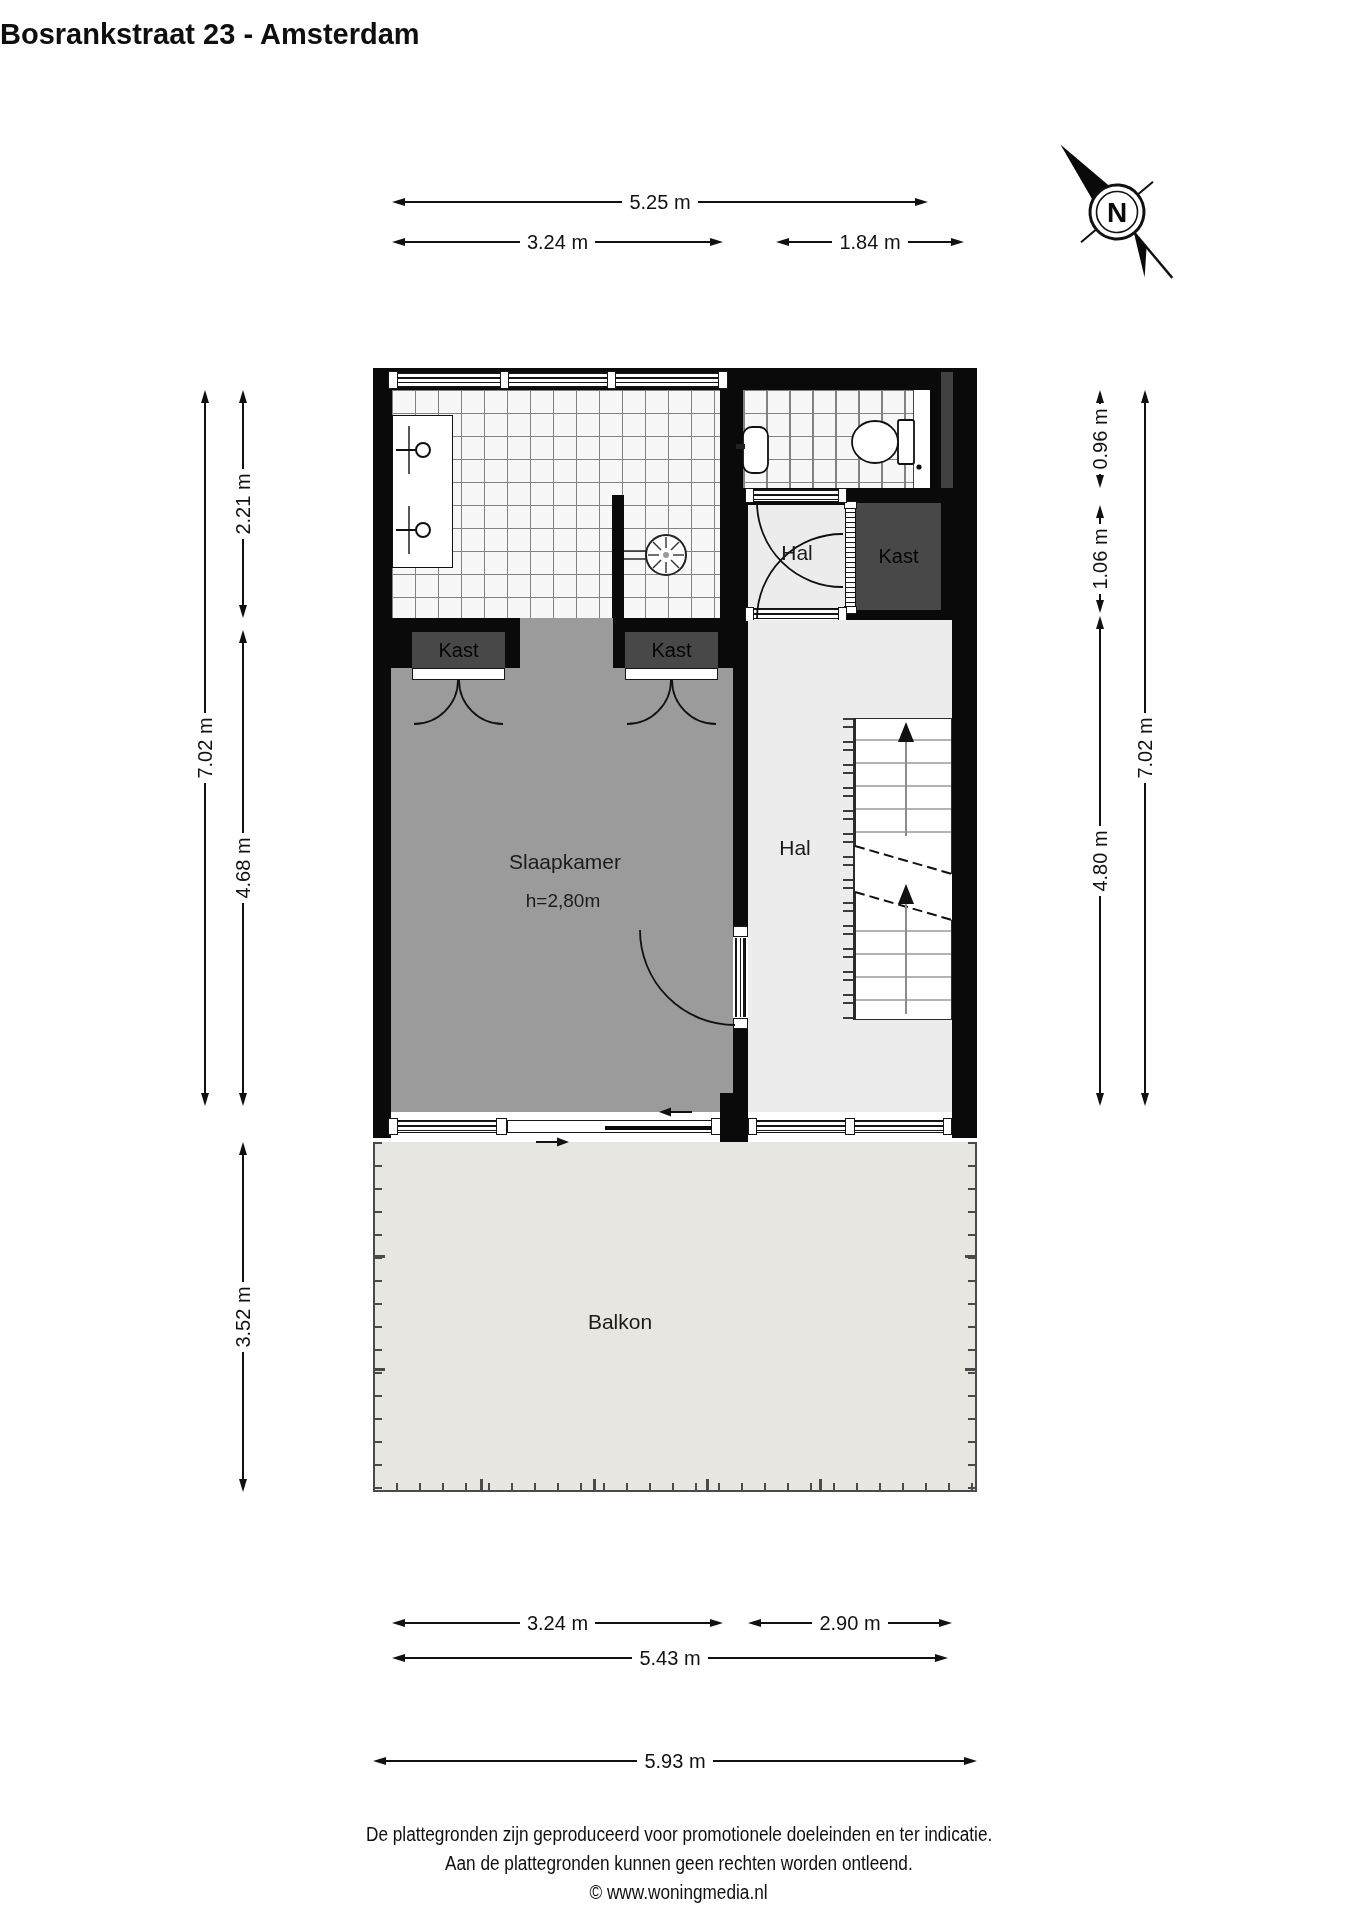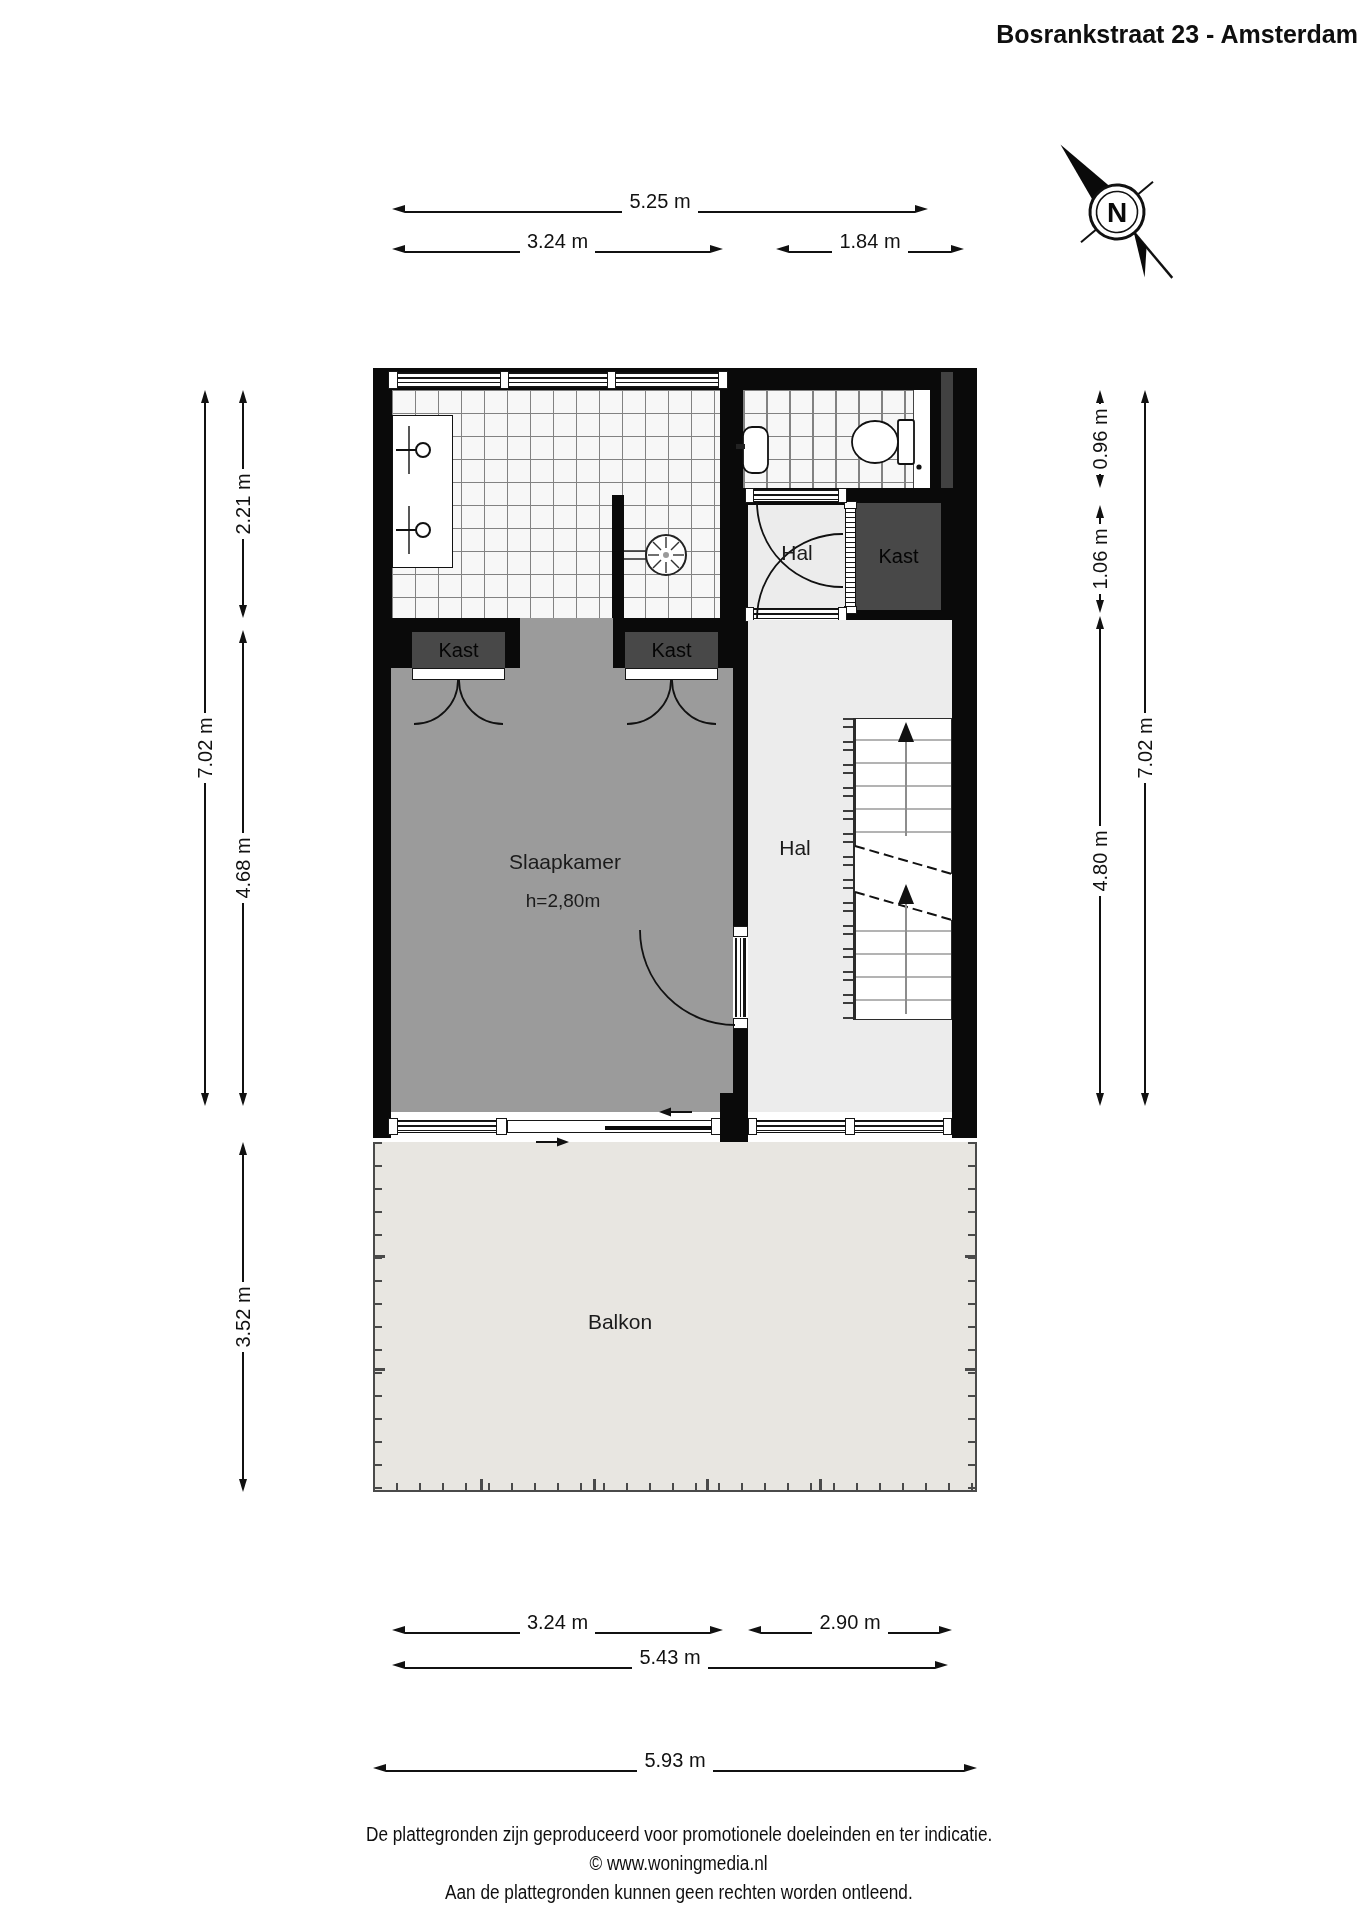--- a/index.html
+++ b/index.html
@@ -3,22 +3,22 @@
 <meta charset="utf-8">
 <style>
   *{box-sizing:border-box;margin:0;padding:0}
   body{background:#fff}
   .page{position:relative;width:1358px;height:1920px;background:#fff;overflow:hidden;
         font-family:"Liberation Sans",sans-serif;color:#111}
   .abs{position:absolute}
   .black{background:#0a0a0a}
   .white{background:#fff}
 
-  .title{position:absolute;left:0;top:16px;width:1358px;text-align:right;
-         font-size:25px;font-weight:bold;line-height:36px;color:#0f0f0f}
+  .title{position:absolute;left:0;top:16px;width:1358px;text-align:left;
+         font-size:29px;font-weight:bold;line-height:36px;color:#0f0f0f}
 
   
   .tiles{background-color:#f7f7f7;
     background-image:repeating-linear-gradient(to right,#828282 0 1.5px,transparent 1.5px 23px),
                      repeating-linear-gradient(to bottom,#828282 0 1.5px,transparent 1.5px 23px)}
   .bedroom{background:#9b9b9b}
   .hall{background:#ececec}
   .kastbox{background:#484848;display:flex;align-items:center;justify-content:center}
   .kastbox span{font-size:20px;color:#050505}
   .balkon{background:#e8e6e1}
@@ -48,21 +48,21 @@
   
   .rail-l{position:absolute;border-left:2px solid #4a4a4a;
     background:repeating-linear-gradient(to bottom,#4a4a4a 0 2px,transparent 2px 23px)}
   .rail-r{position:absolute;border-right:2px solid #4a4a4a;
     background:repeating-linear-gradient(to bottom,#4a4a4a 0 2px,transparent 2px 23px)}
   .rail-b{position:absolute;border-bottom:2px solid #4a4a4a;
     background:repeating-linear-gradient(to right,#4a4a4a 0 2px,transparent 2px 23px)}
   .post{position:absolute;background:#4a4a4a}
 
   
-  .hdim{position:absolute;display:flex;align-items:flex-end;height:22px}
+  .hdim{position:absolute;display:flex;align-items:center;height:22px}
   .hdim .ln{height:1.6px;background:#111;flex:1}
   .hdim .lb{padding:0 7px;font-size:20px;color:#111;white-space:nowrap}
   .ah-l{width:0;height:0;border-right:13px solid #111;border-top:4.5px solid transparent;border-bottom:4.5px solid transparent}
   .ah-r{width:0;height:0;border-left:13px solid #111;border-top:4.5px solid transparent;border-bottom:4.5px solid transparent}
   .vdim{position:absolute;display:flex;flex-direction:column;align-items:center;width:22px}
   .vdim .ln{width:1.6px;background:#111;flex:1}
   .vdim .lb{height:70px;width:22px;position:relative}
   .vdim .lb span{position:absolute;left:50%;top:50%;transform:translate(-50%,-50%) rotate(-90deg);
                  font-size:20px;color:#111;white-space:nowrap}
   .ah-u{width:0;height:0;border-bottom:13px solid #111;border-left:4.5px solid transparent;border-right:4.5px solid transparent}
@@ -398,17 +398,17 @@
   <div class="hdim" style="left:373px;top:1750px;width:604px">
     <div class="ah-l"></div>
       <div class="ln"></div>
     <div class="lb">5.93 m</div>
     <div class="ln"></div>
       <div class="ah-r"></div>
   </div>
 
   <div class="footer" style="top:1820px">
     <div><span class="cond">De plattegronden zijn geproduceerd voor promotionele doeleinden en ter indicatie.</span></div>
+    <div><span class="cond">Aan de plattegronden kunnen geen rechten worden ontleend.</span></div>
     <div><span class="cond">© www.woningmedia.nl</span></div>
-    <div><span class="cond">Aan de plattegronden kunnen geen rechten worden ontleend.</span></div>
   </div>
 
 </div>
 
 </body></html>

